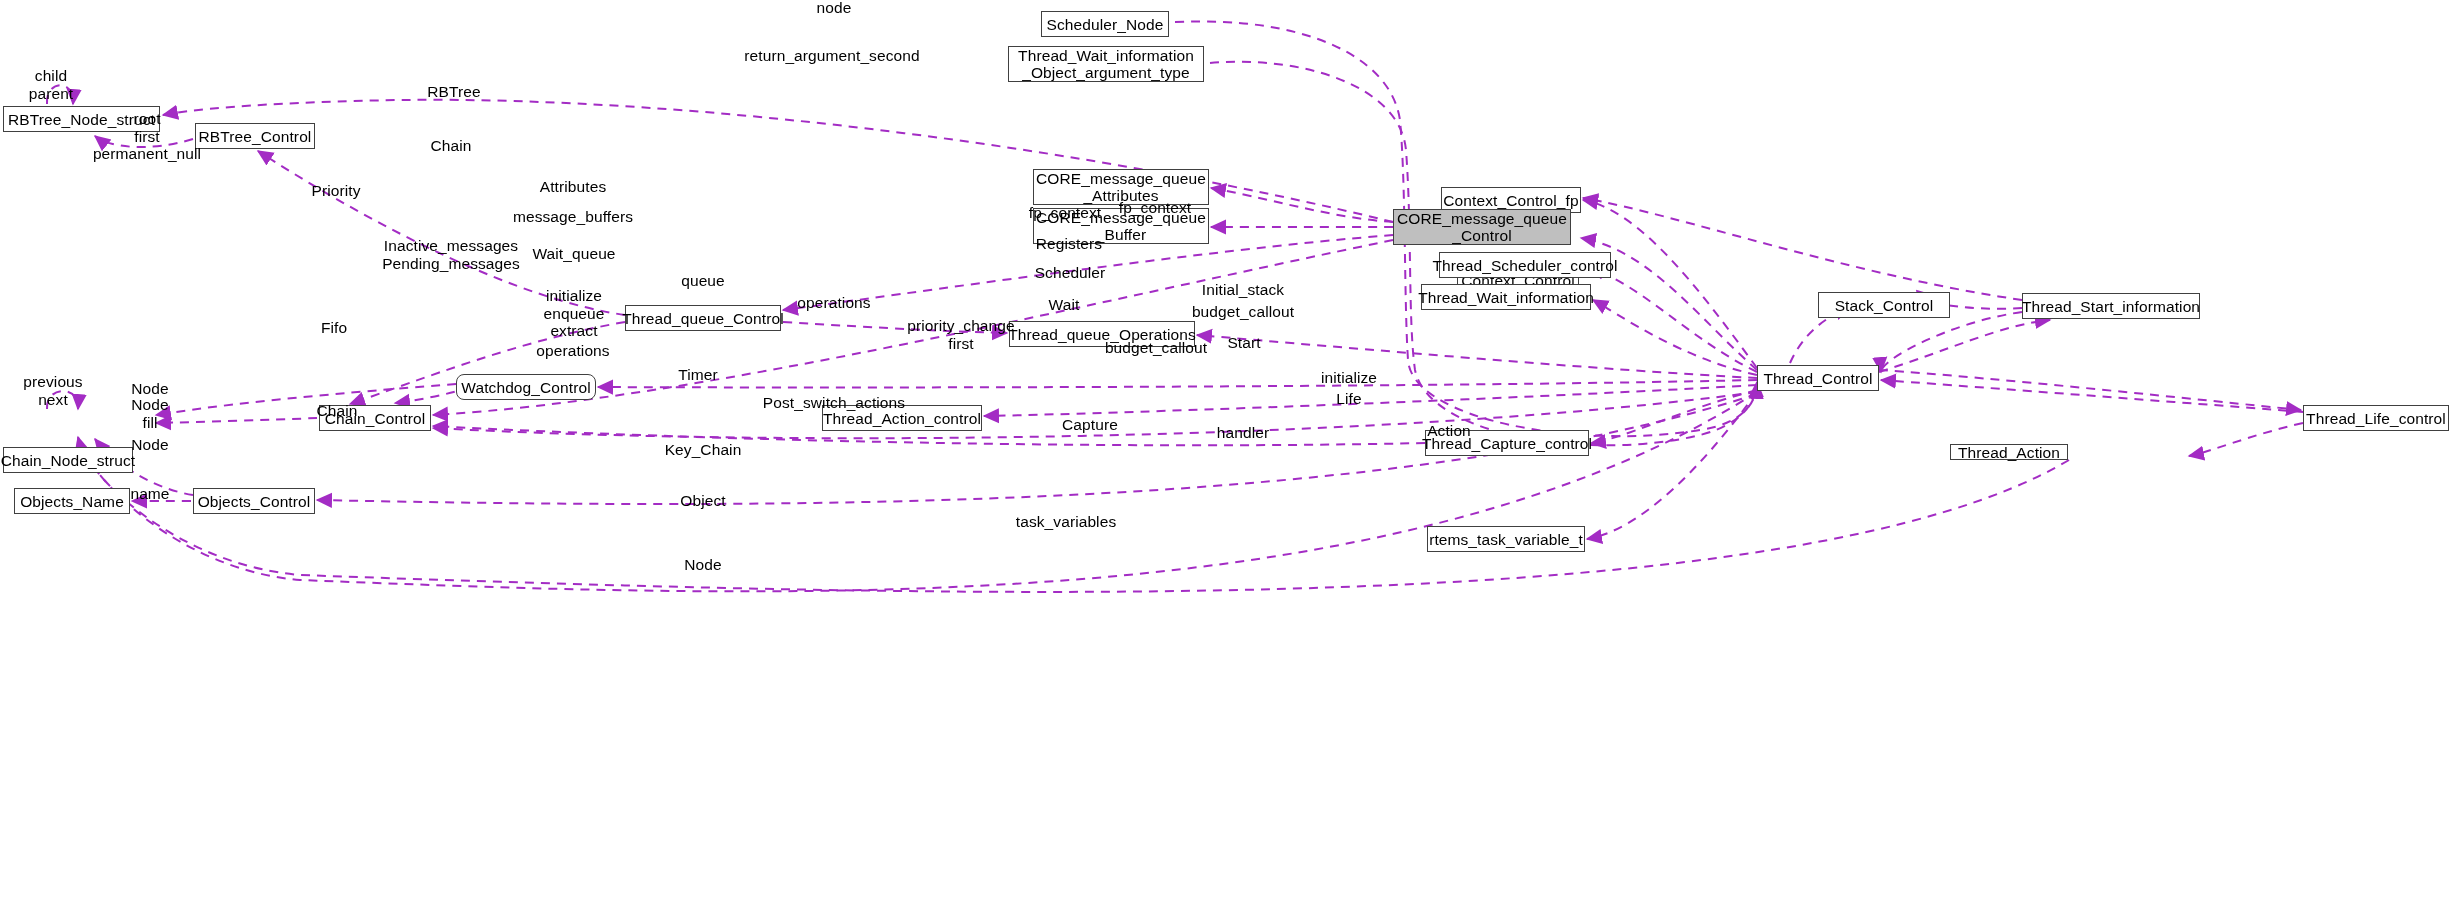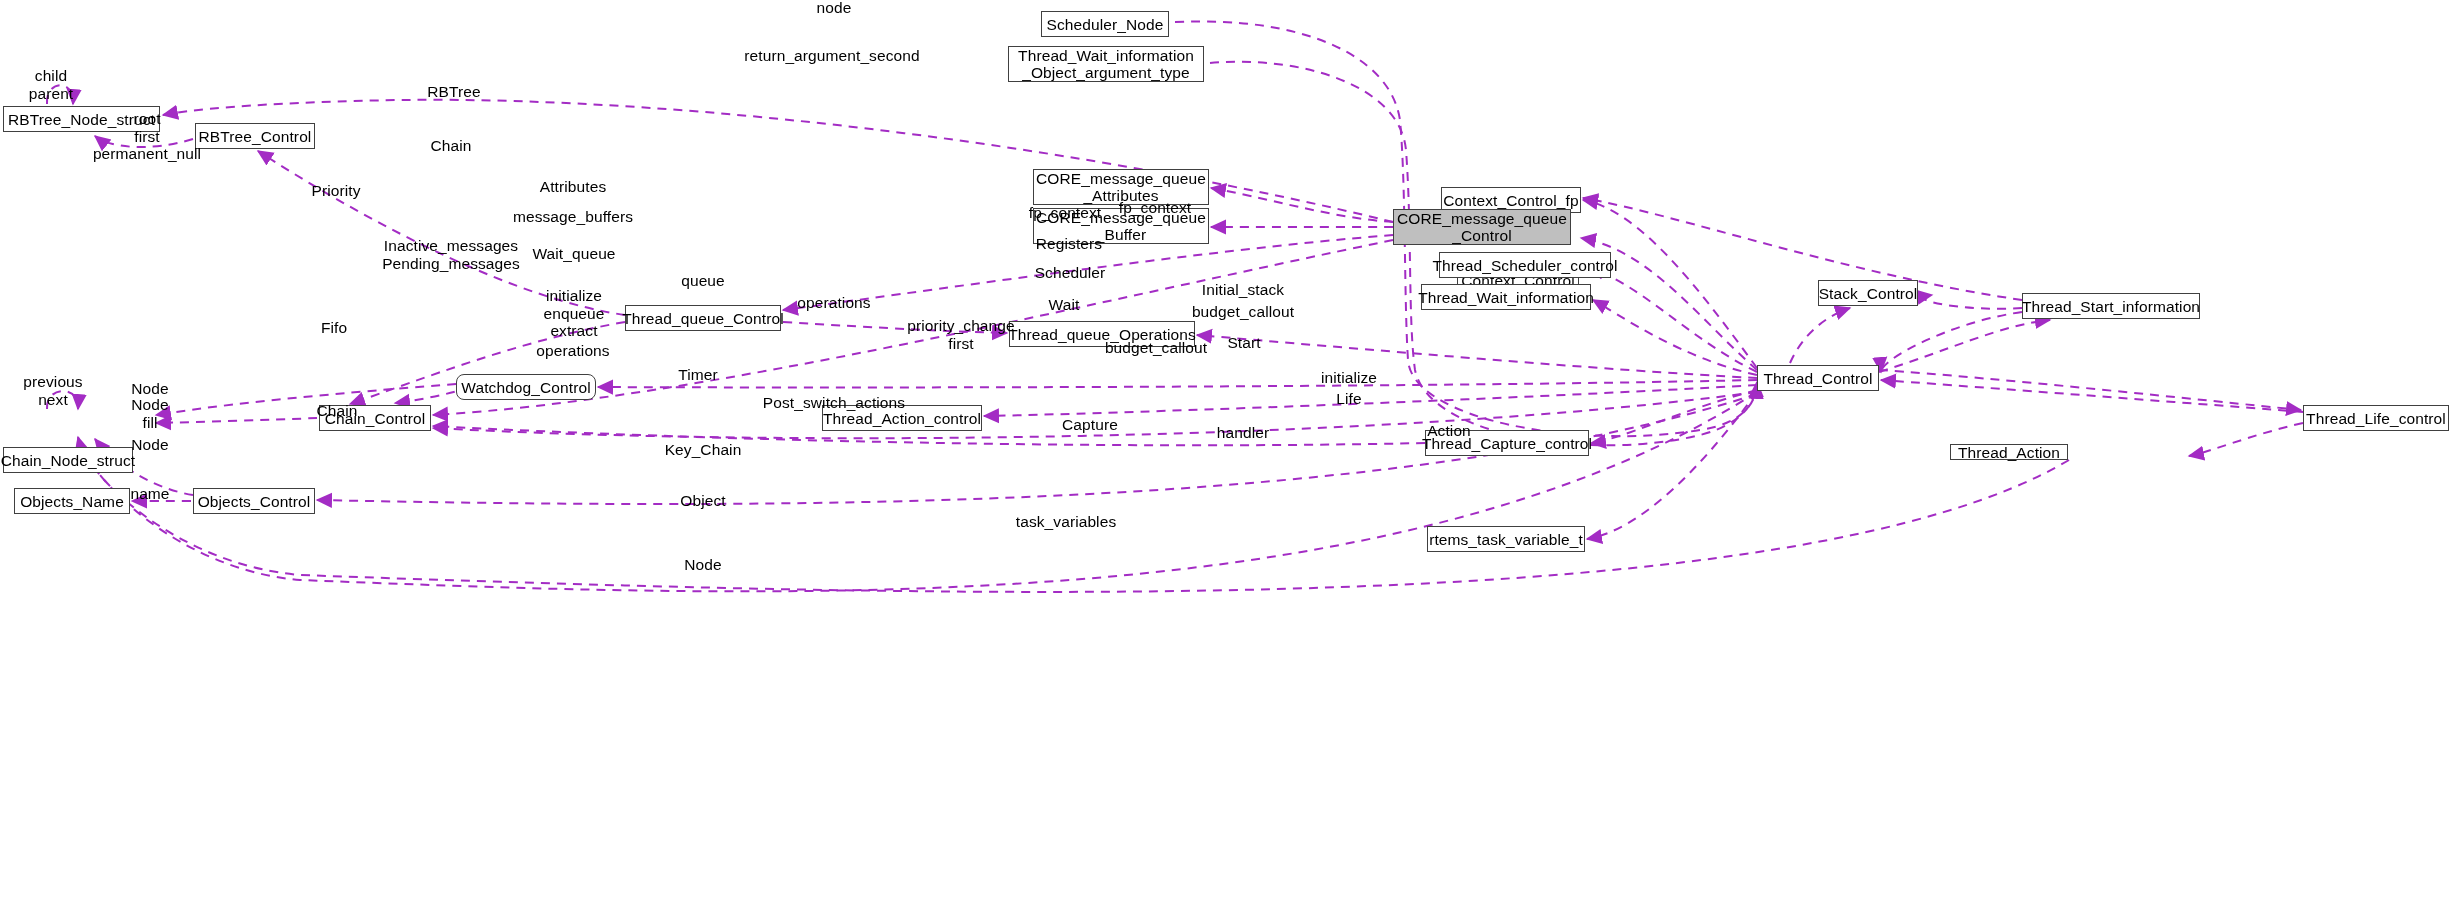--- a/index.html
+++ b/index.html
@@ -117,21 +117,21 @@
       <div class="node-box" style="left: 195px; top: 123px; width: 120px; height: 26px;"><span>RBTree_Control</span></div>
       <div class="node-box" style="left: 1033px; top: 169px; width: 176px; height: 36px;"><span>CORE_message_queue
 _Attributes</span></div>
       <div class="node-box" style="left: 1441px; top: 187px; width: 140px; height: 26px;"><span>Context_Control_fp</span></div>
       <div class="node-box" style="left: 1033px; top: 208px; width: 176px; height: 36px;"><span>CORE_message_queue
 _Buffer</span></div>
       <div class="node-box highlight" style="left: 1393px; top: 209px; width: 178px; height: 36px;"><span>CORE_message_queue
 _Control</span></div>
       <div class="node-box" style="left: 1457px; top: 220px; width: 122px; height: 25px; margin-top: 48px;"><span>Context_Control</span></div>
       <div class="node-box" style="left: 1415px; top: 252px; width: 172px; height: 26px; margin-left: 24px;"><span>Thread_Scheduler_control</span></div>
-      <div class="node-box" style="left: 1818px; top: 280px; width: 100px; height: 26px;"><span>Stack_Control</span></div>
+      <div class="node-box" style="left: 1818px; top: 292px; width: 132px; height: 26px;"><span>Stack_Control</span></div>
       <div class="node-box" style="left: 1421px; top: 284px; width: 170px; height: 26px;"><span>Thread_Wait_information</span></div>
       <div class="node-box" style="left: 2022px; top: 293px; width: 178px; height: 26px;"><span>Thread_Start_information</span></div>
       <div class="node-box" style="left: 625px; top: 305px; width: 156px; height: 26px;"><span>Thread_queue_Control</span></div>
       <div class="node-box" style="left: 1009px; top: 321px; width: 186px; height: 26px;"><span>Thread_queue_Operations</span></div>
       <div class="node-box" style="left: 456px; top: 374px; width: 140px; height: 26px; border-radius: 8px;"><span>Watchdog_Control</span></div>
       <div class="node-box" style="left: 1757px; top: 365px; width: 122px; height: 26px;"><span>Thread_Control</span></div>
       <div class="node-box" style="left: 822px; top: 405px; width: 160px; height: 26px;"><span>Thread_Action_control</span></div>
       <div class="node-box" style="left: 319px; top: 405px; width: 112px; height: 26px;"><span>Chain_Control</span></div>
       <div class="node-box" style="left: 3px; top: 411px; width: 130px; height: 26px; margin-top: 36px;"><span>Chain_Node_struct</span></div>
       <div class="node-box" style="left: 2303px; top: 405px; width: 146px; height: 26px;"><span>Thread_Life_control</span></div>

